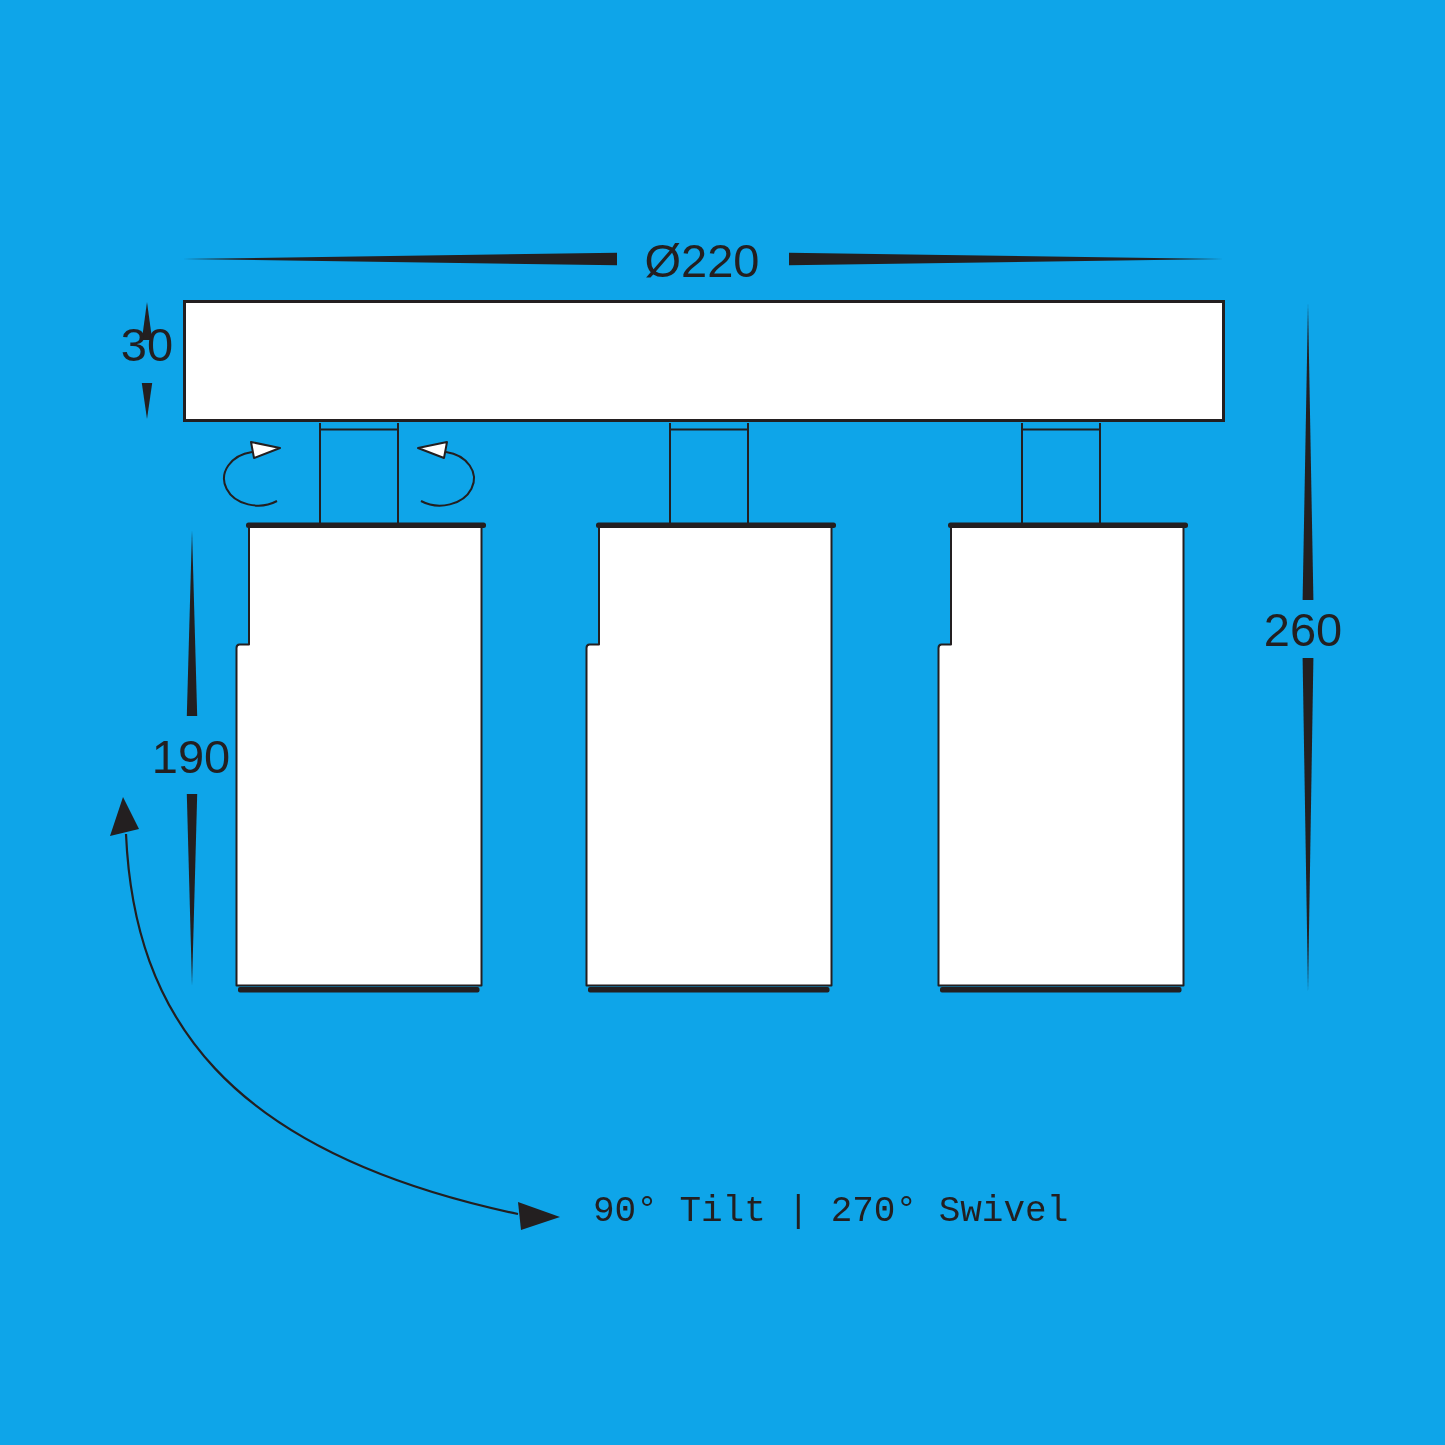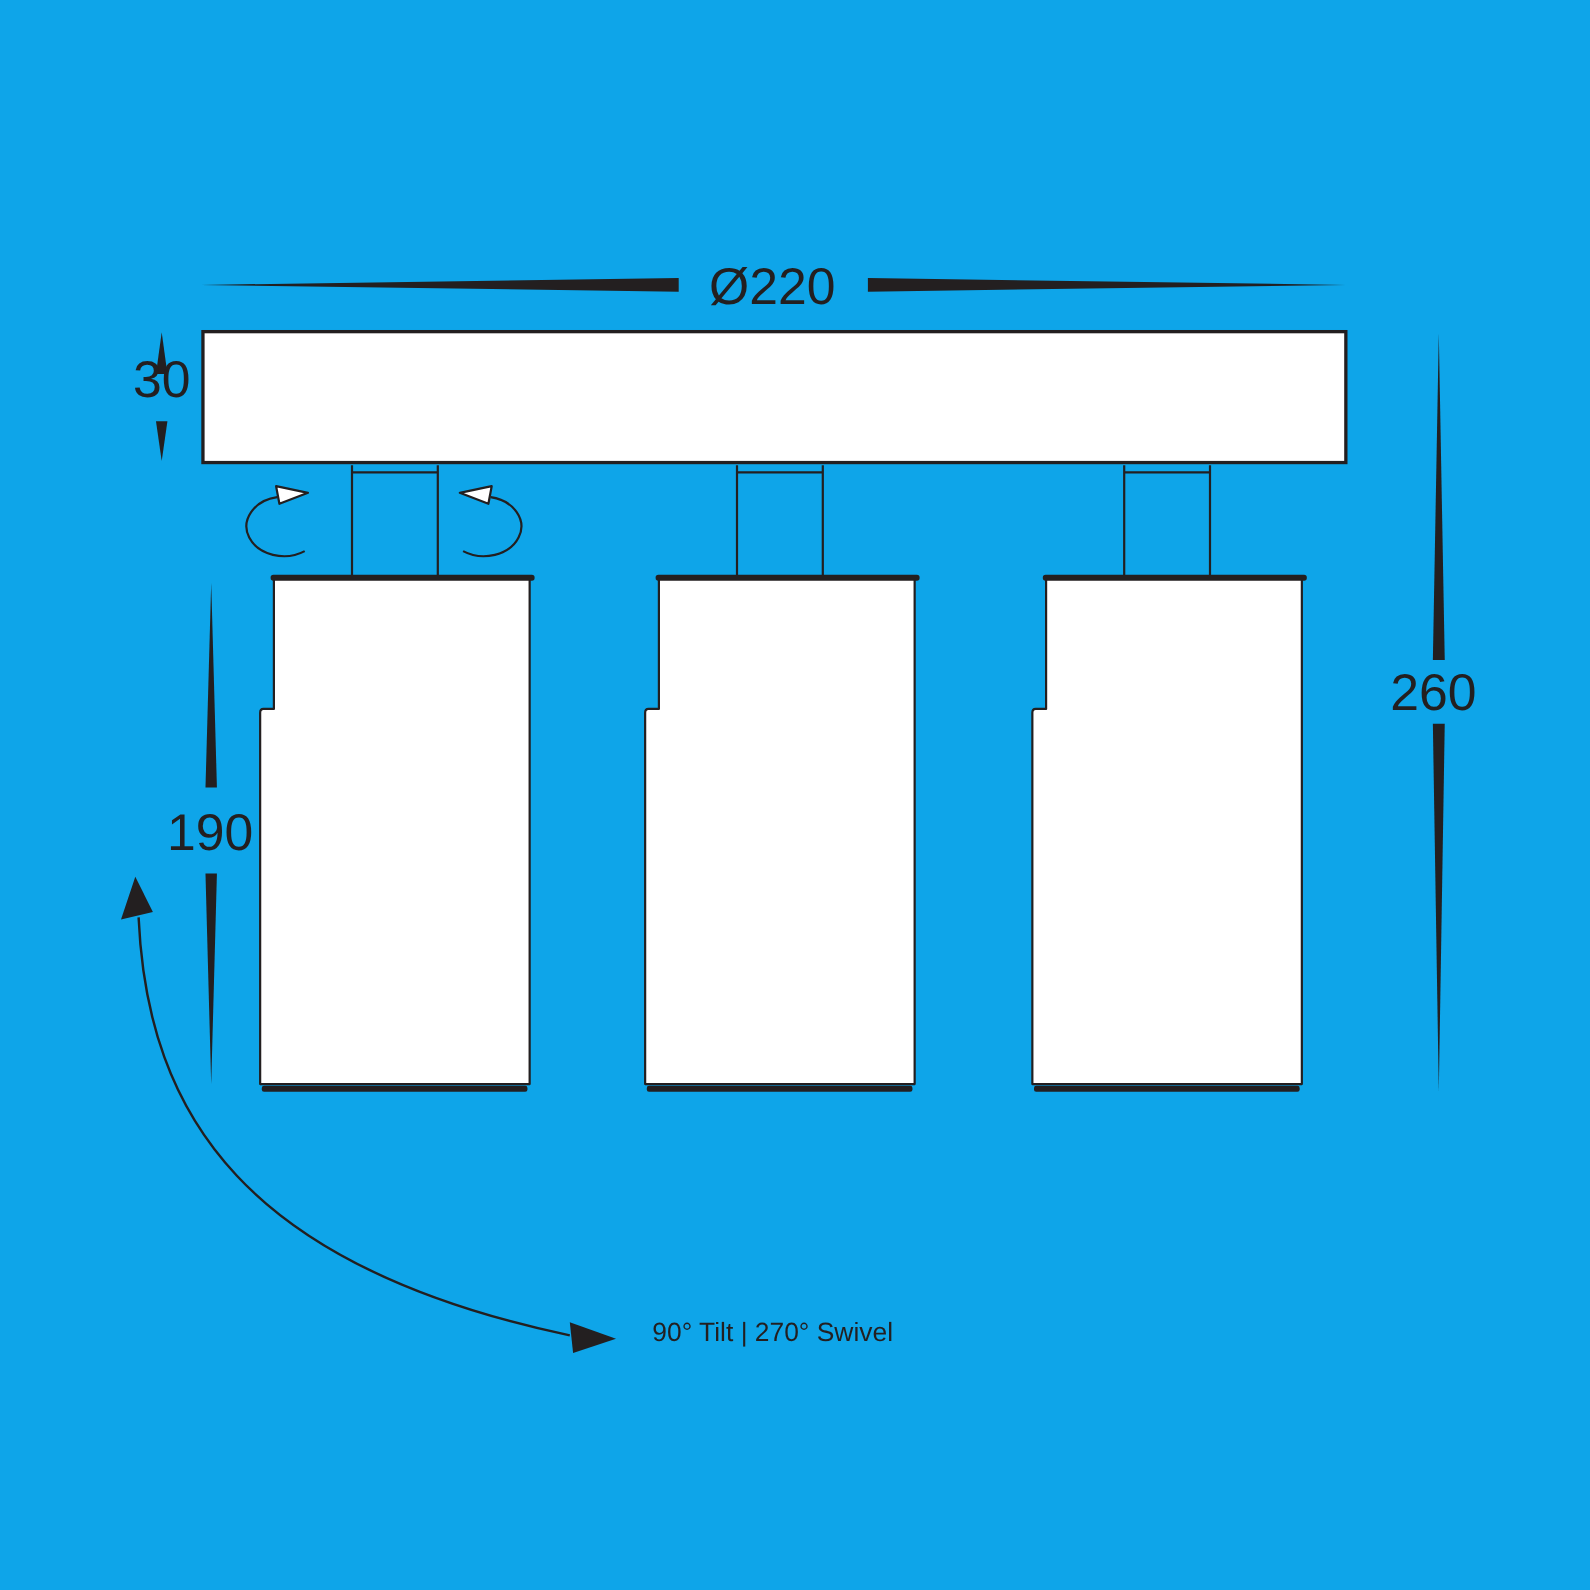--- a/index.html
+++ b/index.html
@@ -26,25 +26,26 @@
     font-size: 47px;
     font-weight: 400;
     color: #231f20;
     letter-spacing: 0px;
     white-space: nowrap;
     line-height: 1;
   }
   .note-label {
     position: absolute;
     transform: translateY(-50%);
-    font-size: 24px;
+    font-size: 36px;
     font-weight: 400;
     color: #231f20;
     white-space: nowrap;
     line-height: 1;
+    font-family: Liberation Mono, monospace;
   }
 </style>
 </head>
 <body>
 
 <div class="canvas">
 
   <svg width="1445" height="1445" viewBox="0 0 1445 1445">
 
     <defs>

